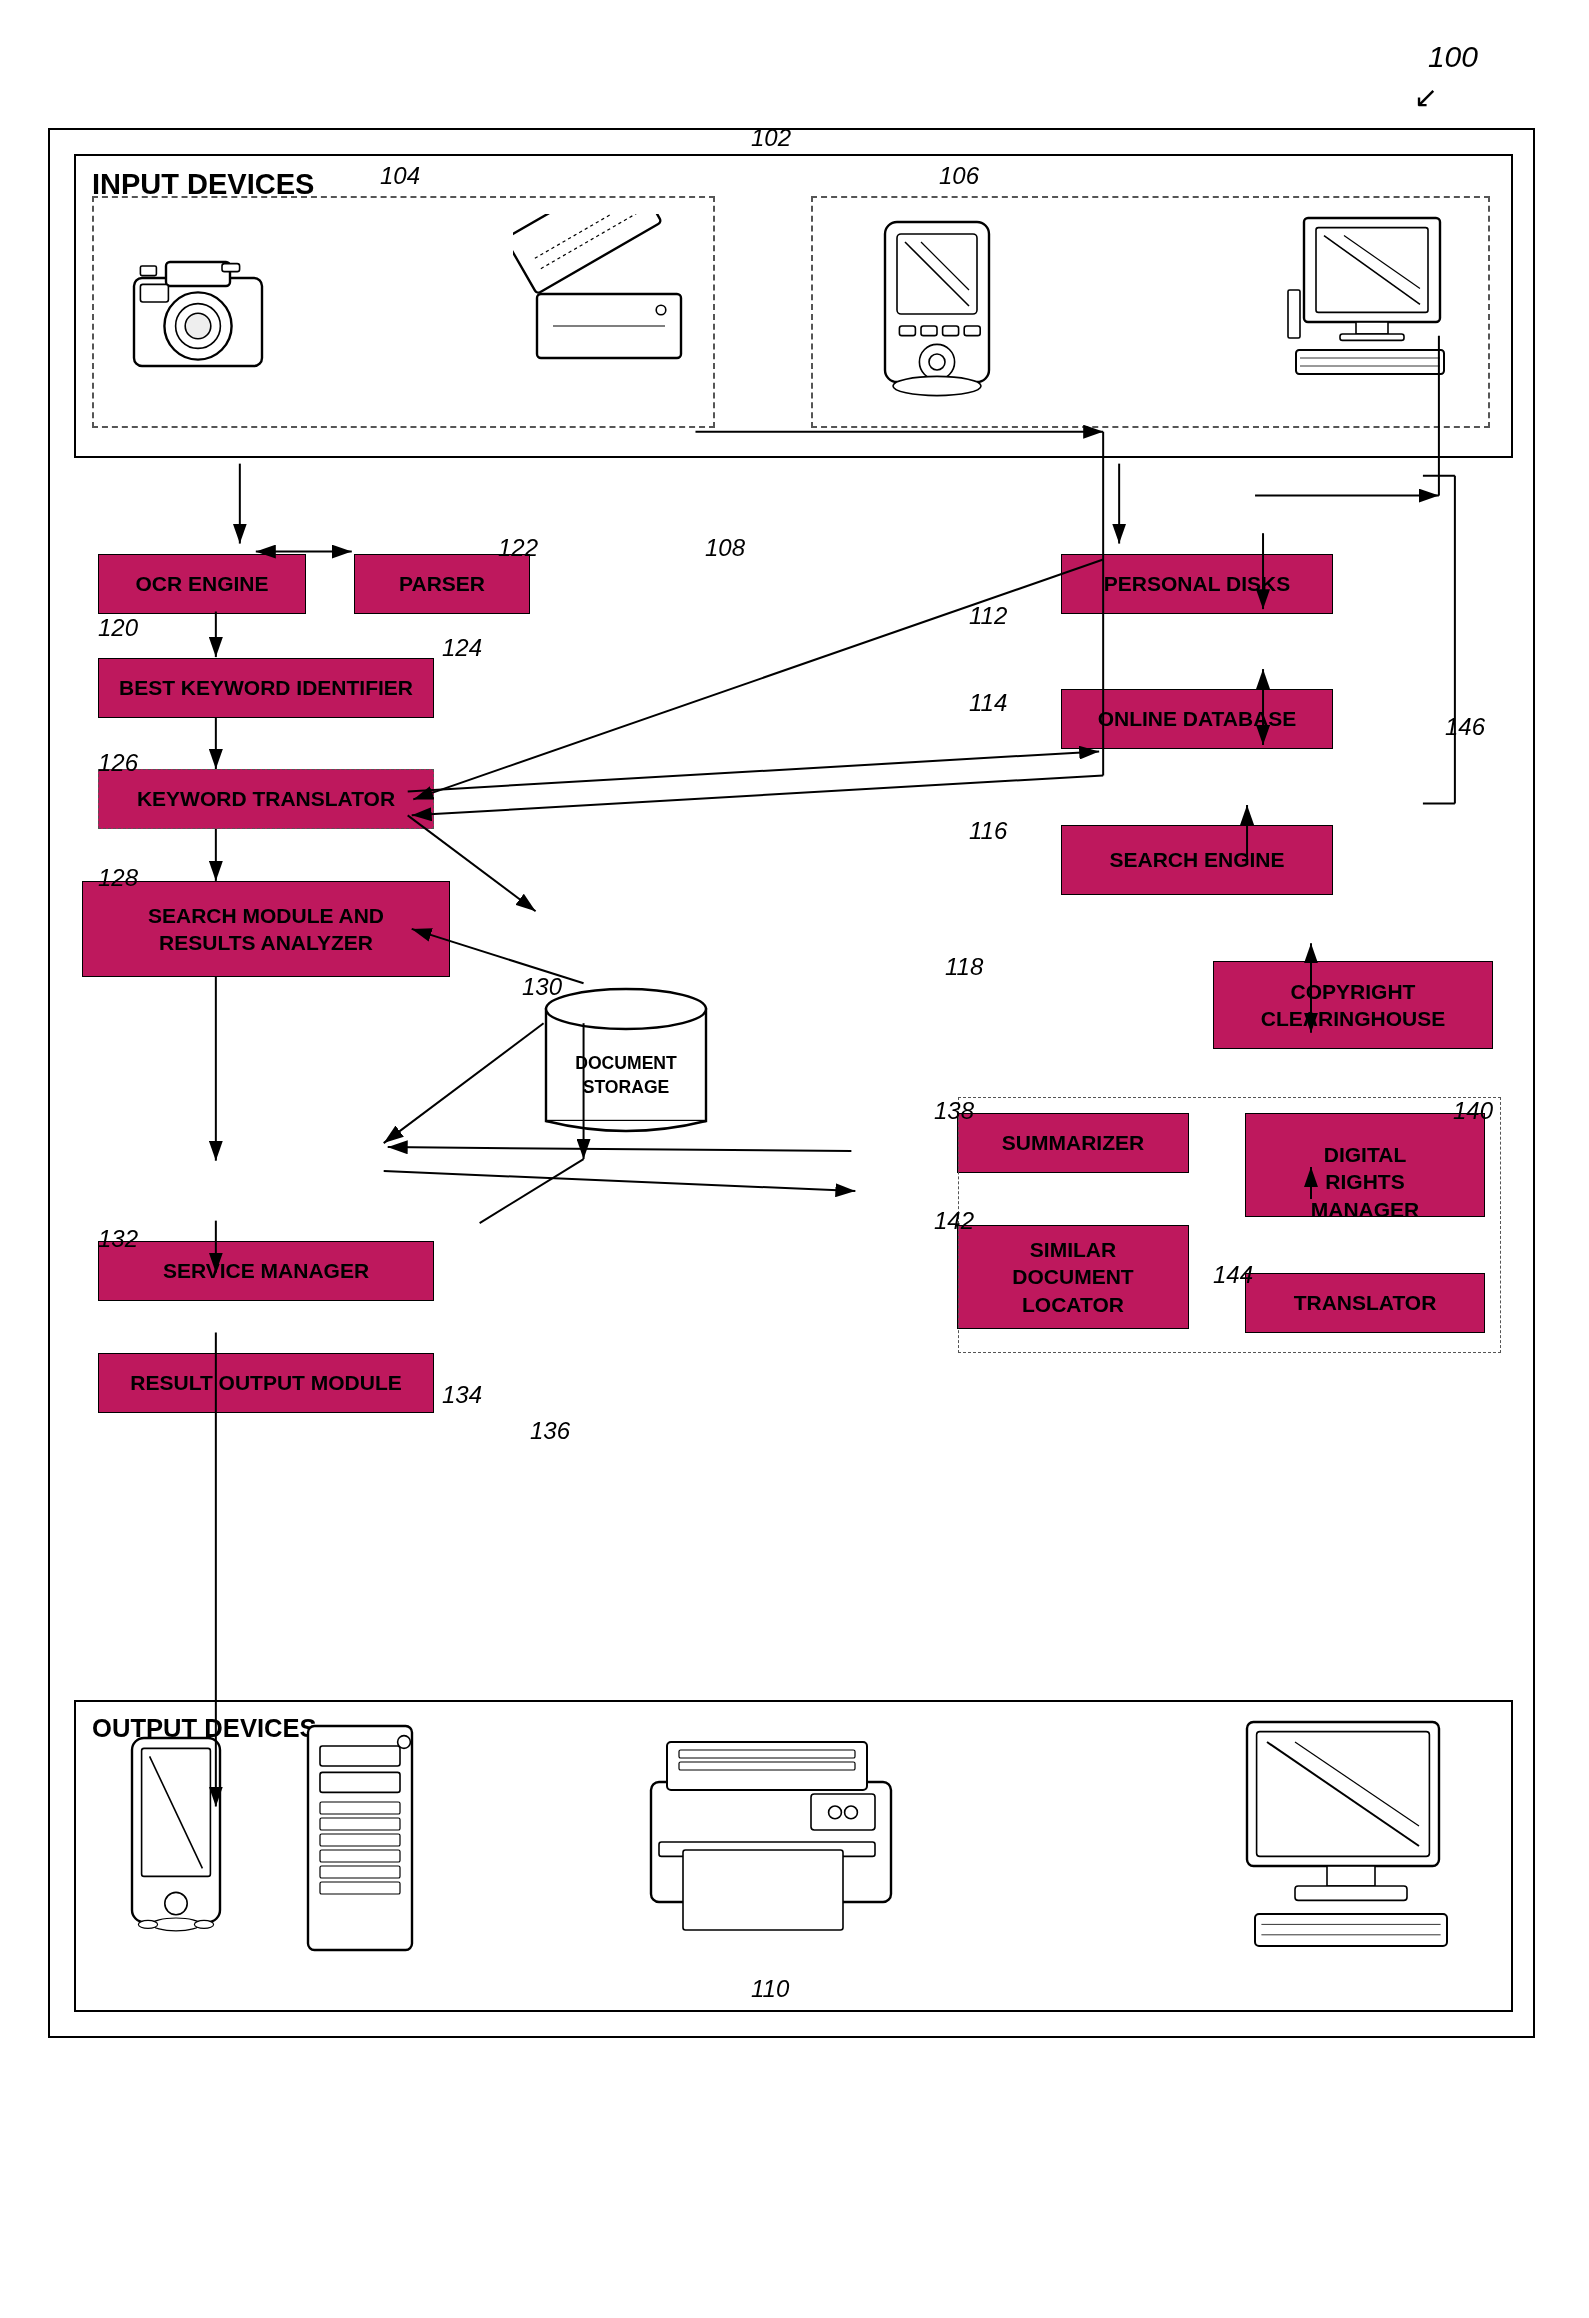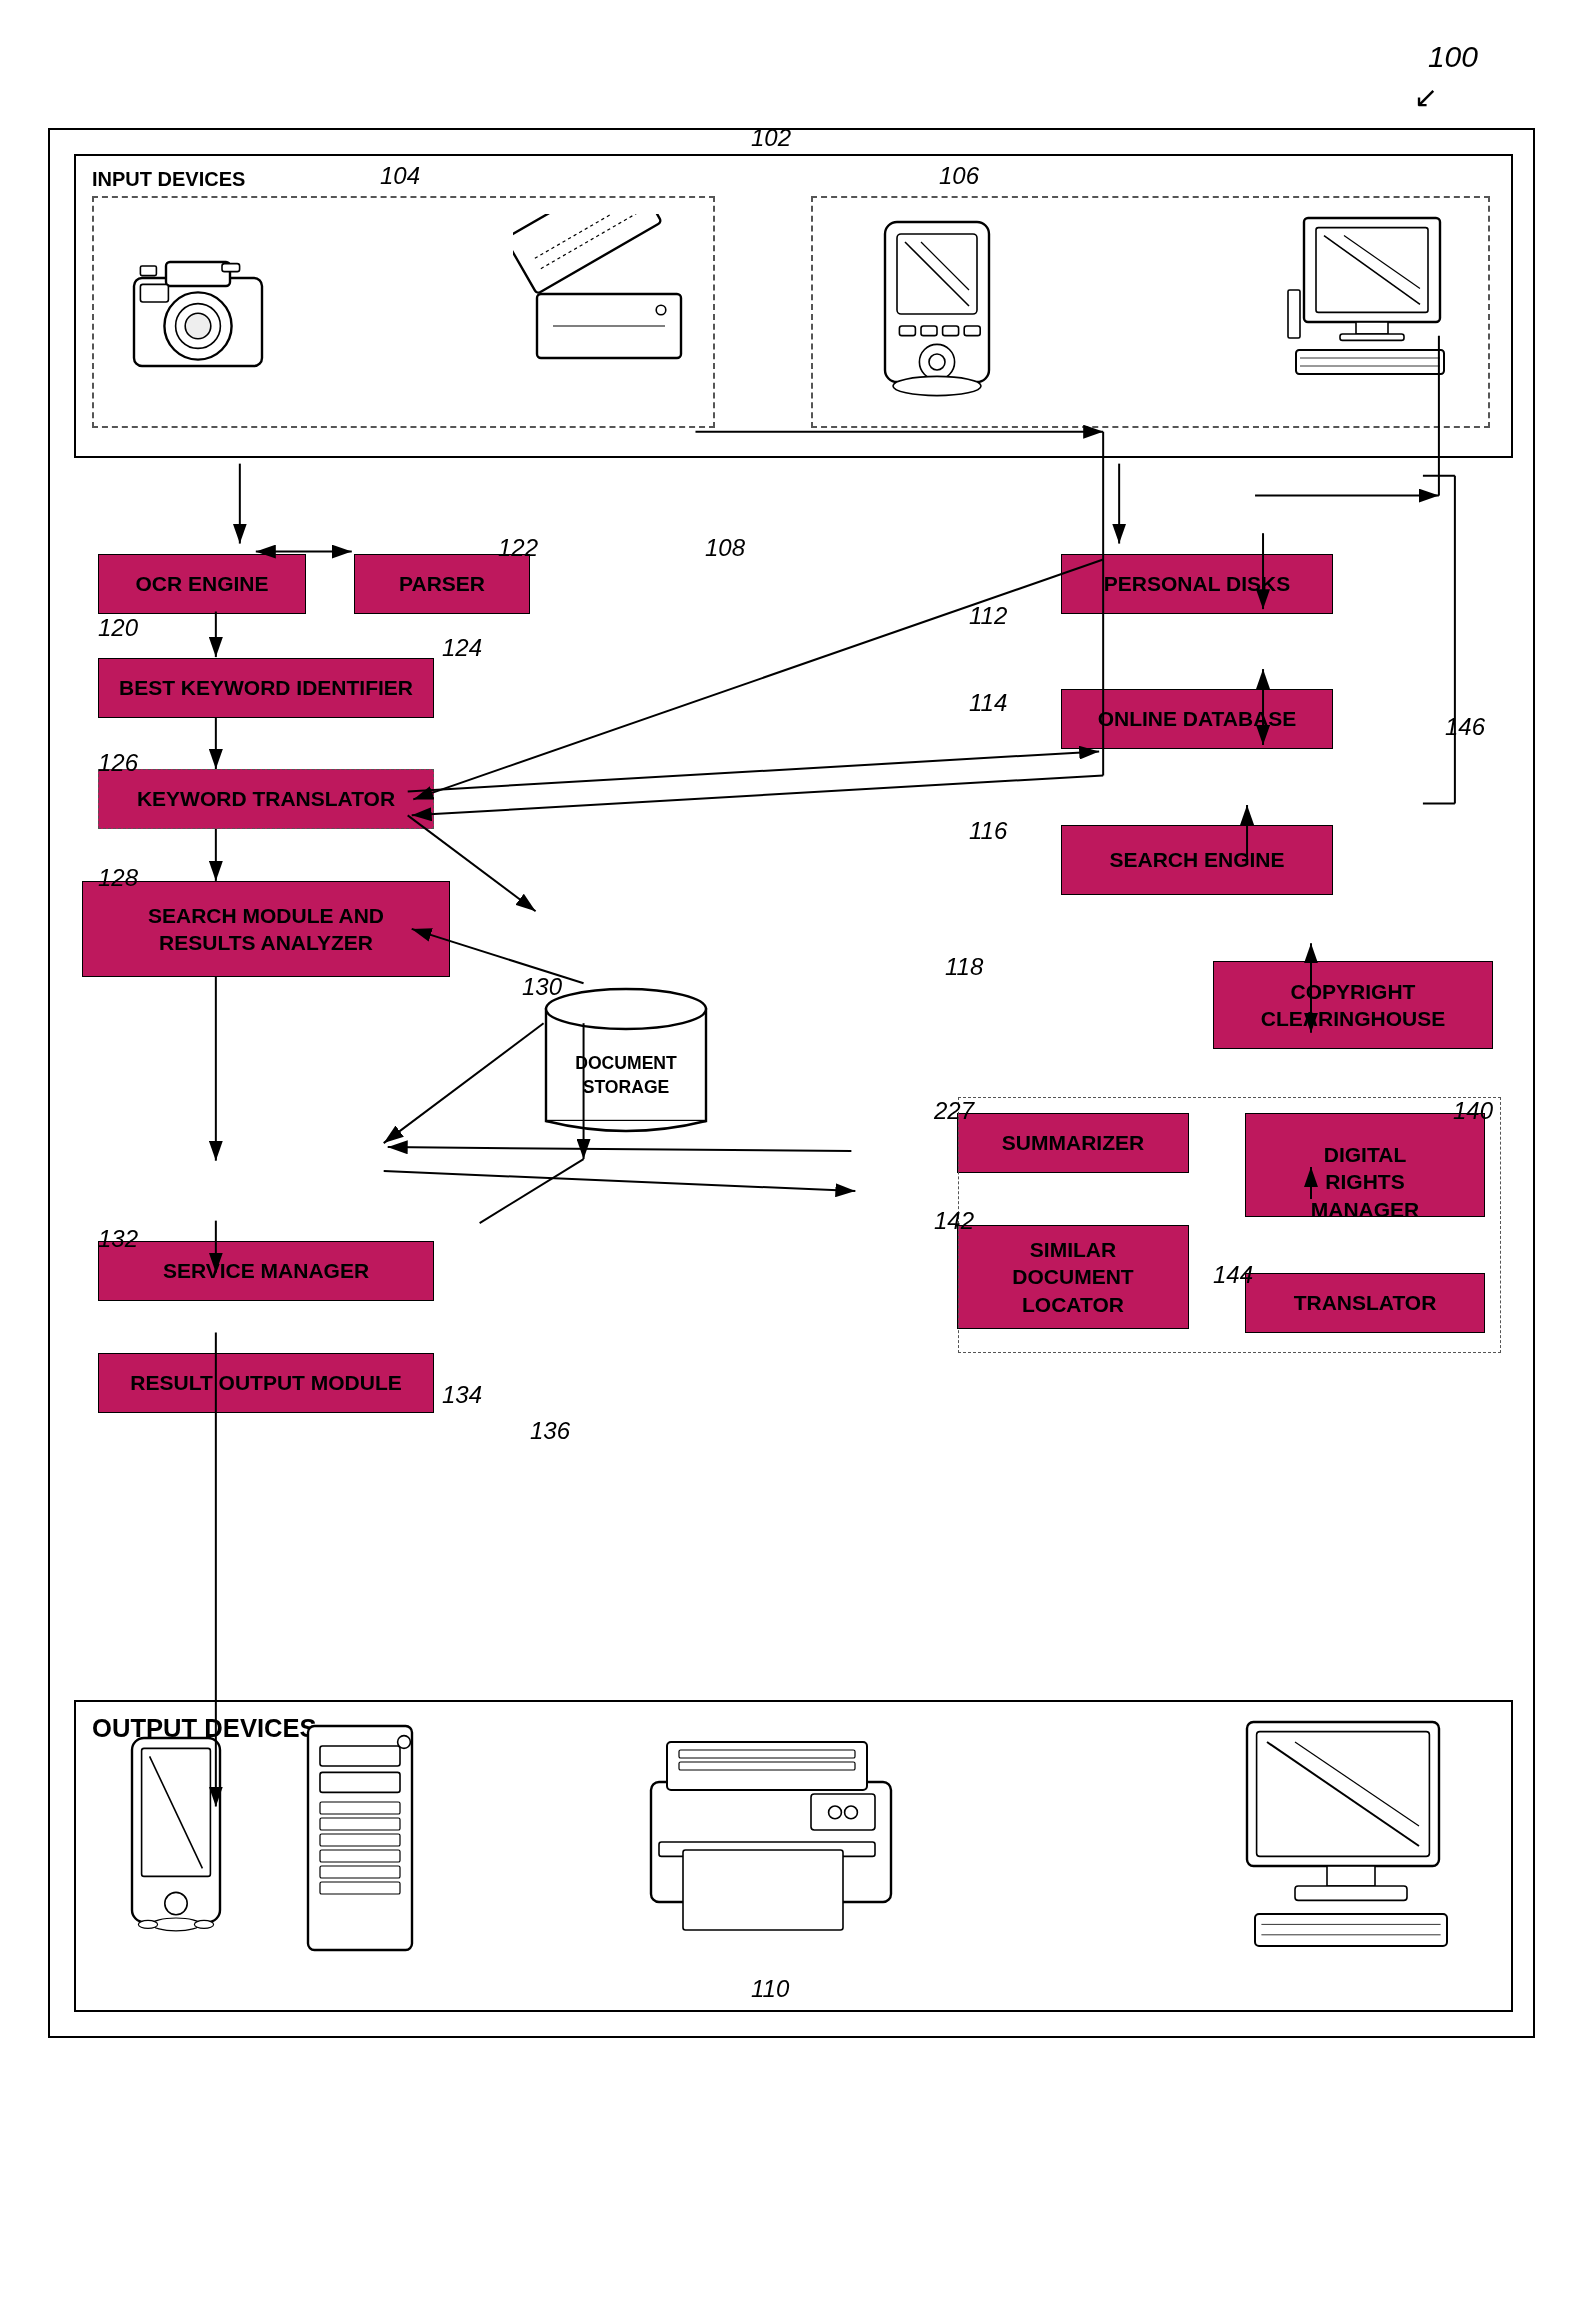--- a/index.html
+++ b/index.html
@@ -47,21 +47,21 @@
       left: 24px;
       width: 1439px;
       height: 304px;
       border: 2.4px solid black;
       background: white;
     }
     .input-devices-label {
       position: absolute;
       top: 12px;
       left: 16px;
-      font-size: 20px;
+      font-size: 29px;
       font-weight: bold;
       font-family: Arial, sans-serif;
     }
 
     
     .dashed-box {
       position: absolute;
       border: 2.4px dashed #555;
       background: white;
     }
@@ -408,21 +408,21 @@
     <div class="ref-label" style="top:823px; left:895px;">118</div>
 
     <div class="ref-label" style="top:843px; left:472px;">130</div>
 
     <div class="ref-label" style="top:1095px; left:48px;">132</div>
 
     <div class="ref-label" style="top:1251px; left:392px;">134</div>
 
     <div class="ref-label" style="top:1287px; left:480px;">136</div>
 
-    <div class="ref-label" style="top:967px; right:559px;">227</div>
+    <div class="ref-label" style="top:967px; right:559px;">138</div>
 
     <div class="ref-label" style="top:1077px; right:559px;">142</div>
 
     <div class="ref-label" style="top:967px; right:40px;">140</div>
 
     <div class="ref-label" style="top:1131px; right:280px;">144</div>
 
     <div class="ref-label" style="top:583px; right:48px;">146</div>
 
   </div>

